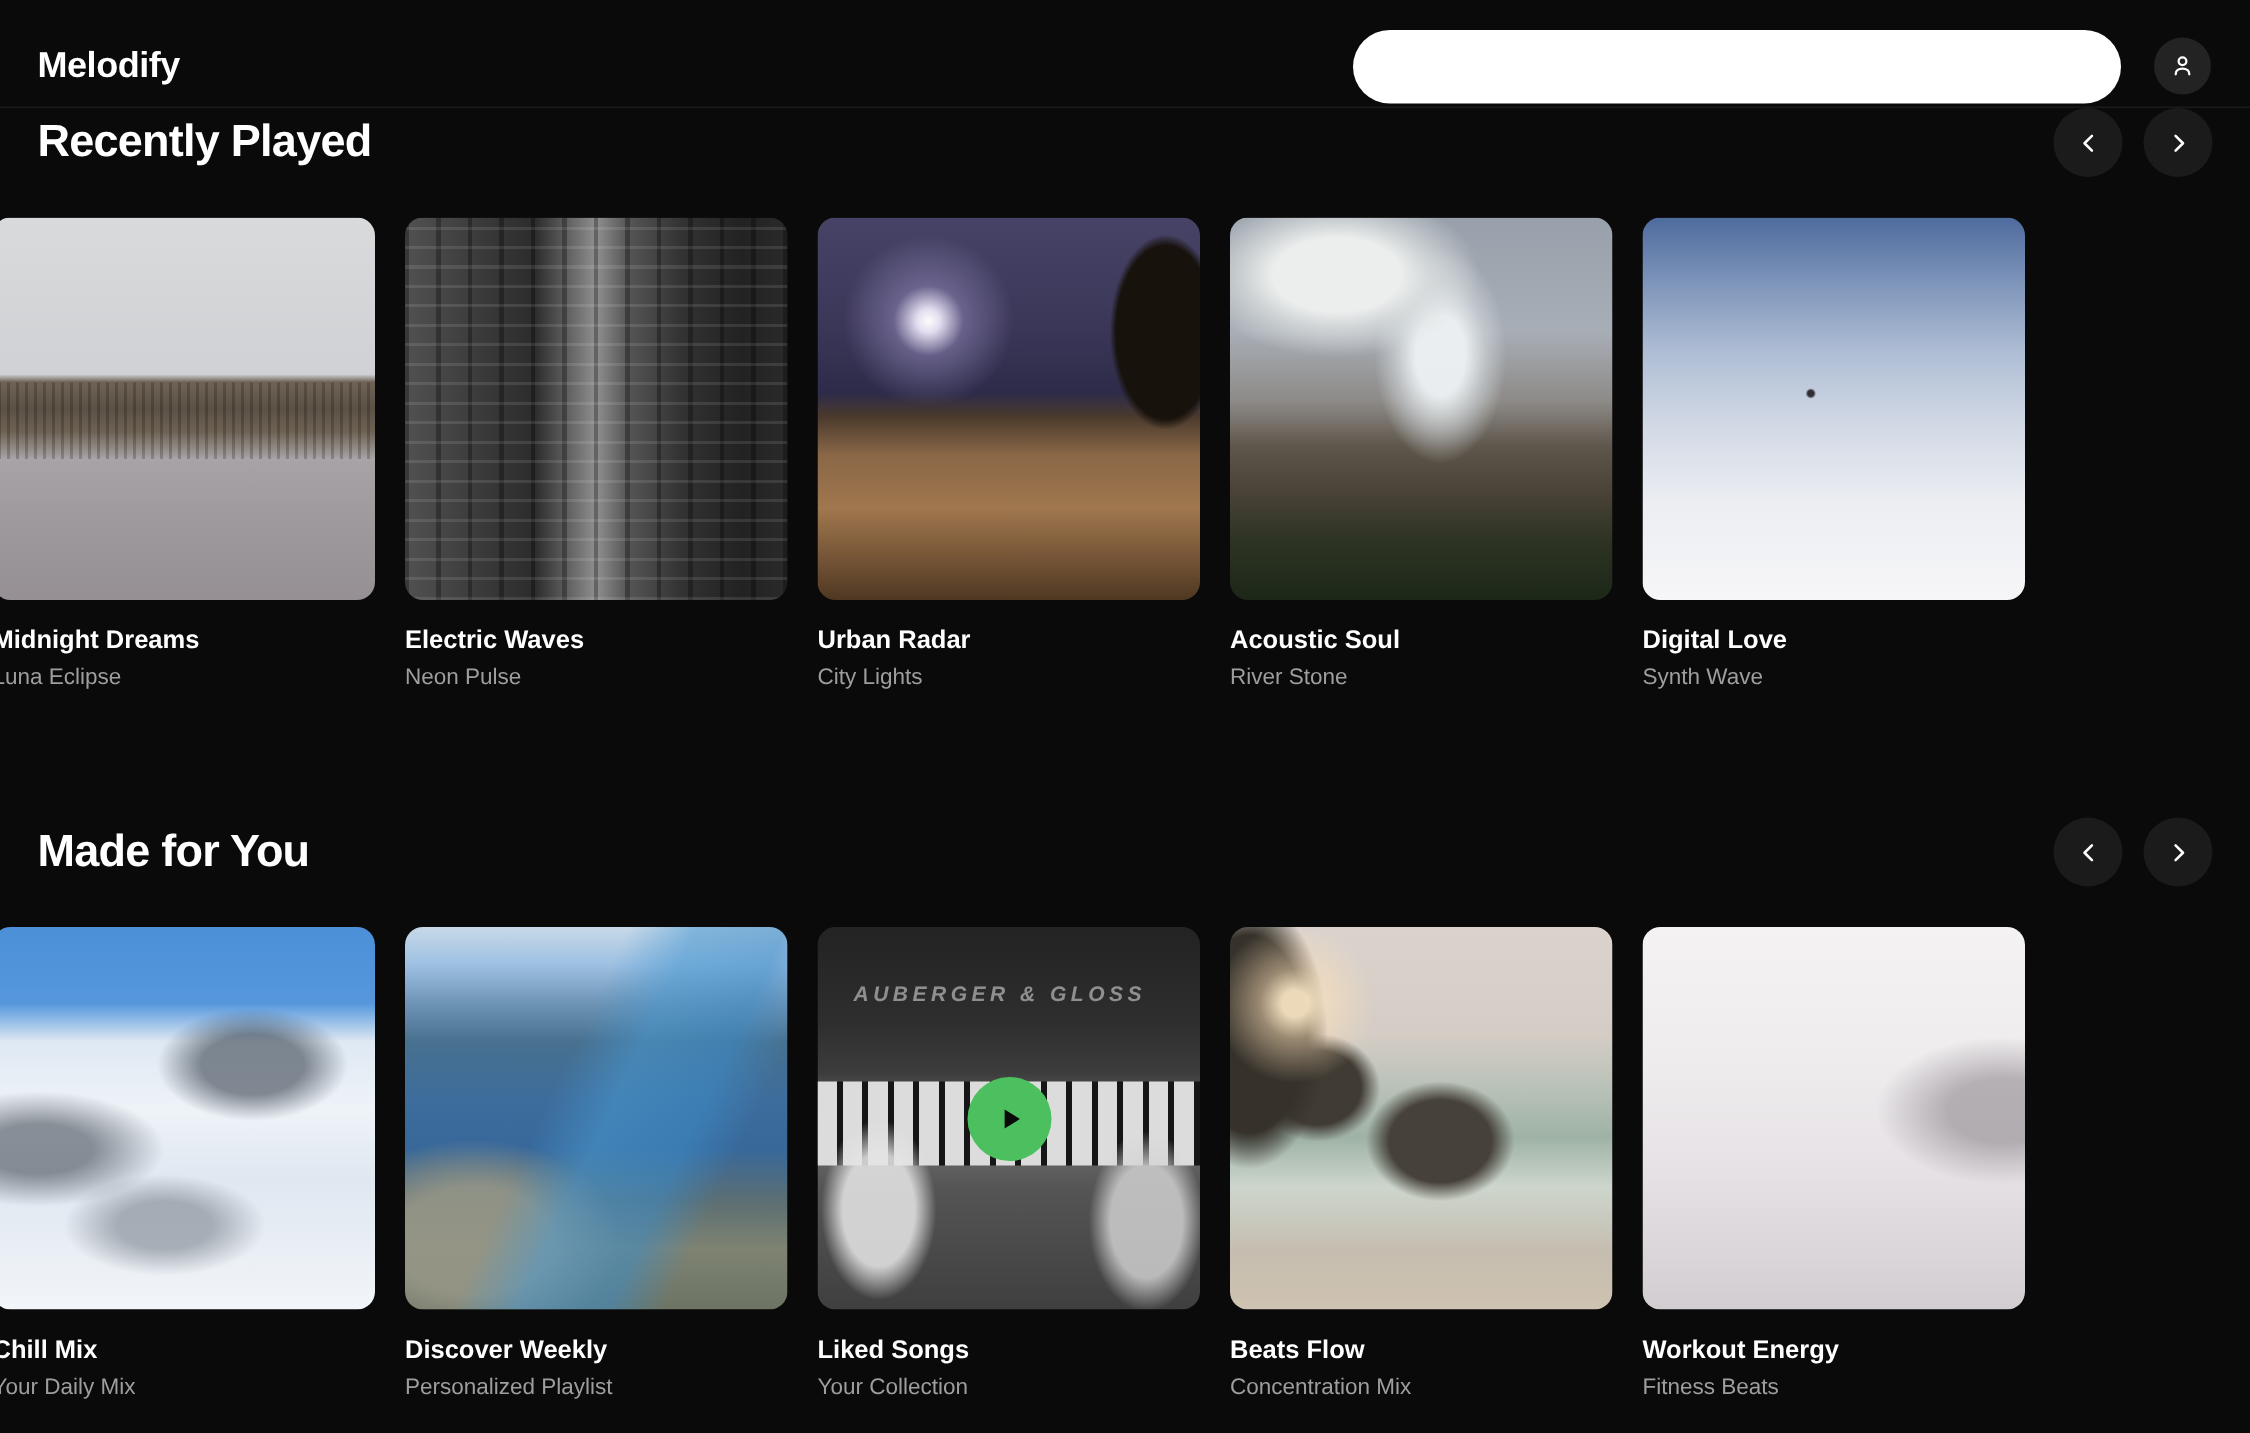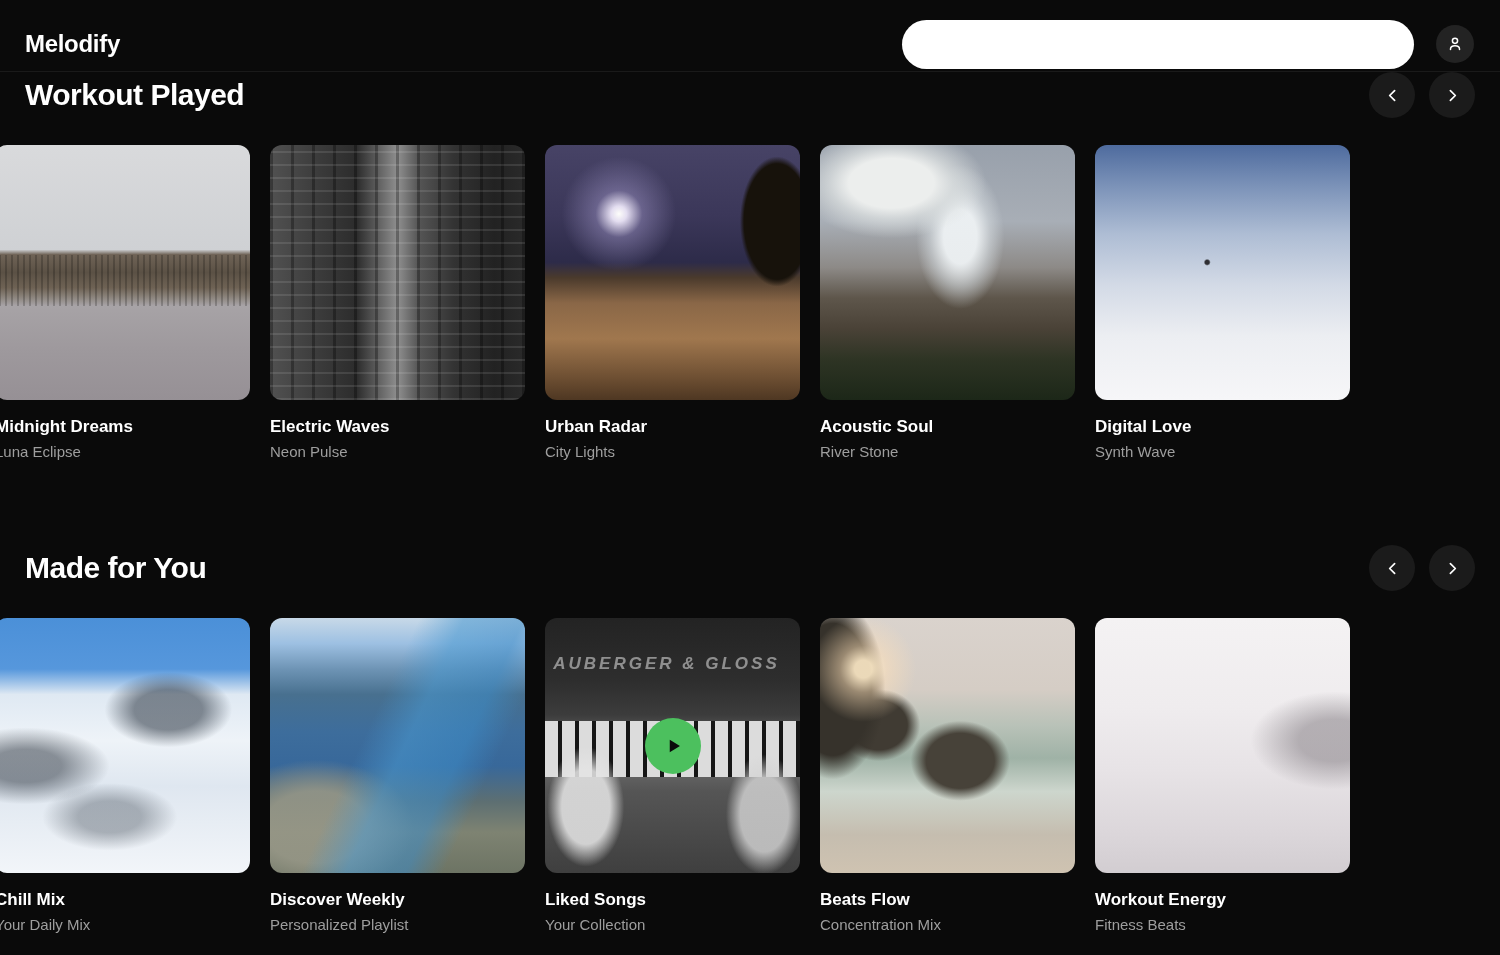--- a/index.html
+++ b/index.html
@@ -154,21 +154,21 @@
     background:
       radial-gradient(ellipse 120px 70px at 94% 48%, rgba(95,88,95,.4) 0 30%, transparent 70%),
       linear-gradient(180deg, #f4f2f3 0%, #efecee 35%, #e7e3e6 60%, #dbd6da 85%, #d2cdd1 100%);
   }
 
   
   .brand-text {
     position: absolute; top: 14%; left: 0; right: 12px;
     text-align: center;
     color: rgba(225,225,225,.55);
-    font-size: 17px; font-weight: 700; letter-spacing: 3px;
+    font-size: 14px; font-weight: 700; letter-spacing: 3px;
     white-space: nowrap; overflow: hidden;
     font-style: italic;
   }
   .play-btn {
     position: absolute; top: 50%; left: 50%;
     width: 56px; height: 56px; margin: -28px 0 0 -28px;
     border-radius: 50%;
     background: #4cc05e;
     border: none; cursor: pointer;
     display: flex; align-items: center; justify-content: center;
@@ -186,21 +186,21 @@
       <svg width="20" height="20" viewBox="0 0 24 24" fill="none" stroke="#ffffff" stroke-width="1.8" stroke-linecap="round">
         <circle cx="12" cy="8.2" r="3.1"></circle>
         <path d="M6.6 18.6v-.5c0-2.4 2.4-4.1 5.4-4.1s5.4 1.7 5.4 4.1v.5"></path>
       </svg>
     </span>
   </button>
 </header>
 
 <section class="section section--recent">
   <div class="section-head">
-    <h2 class="section-title">Workout Played</h2>
+    <h2 class="section-title">Recently Played</h2>
     <div class="nav-btns">
       <button class="nav-btn">
         <span style="display:flex">
           <svg width="17" height="17" viewBox="0 0 24 24" fill="none" stroke="#fff" stroke-width="2.4" stroke-linecap="round" stroke-linejoin="round">
               <polyline points="15 5 8 12 15 19"></polyline>
             </svg>
         </span>
       </button>
       <button class="nav-btn">
         <span style="display:flex">

